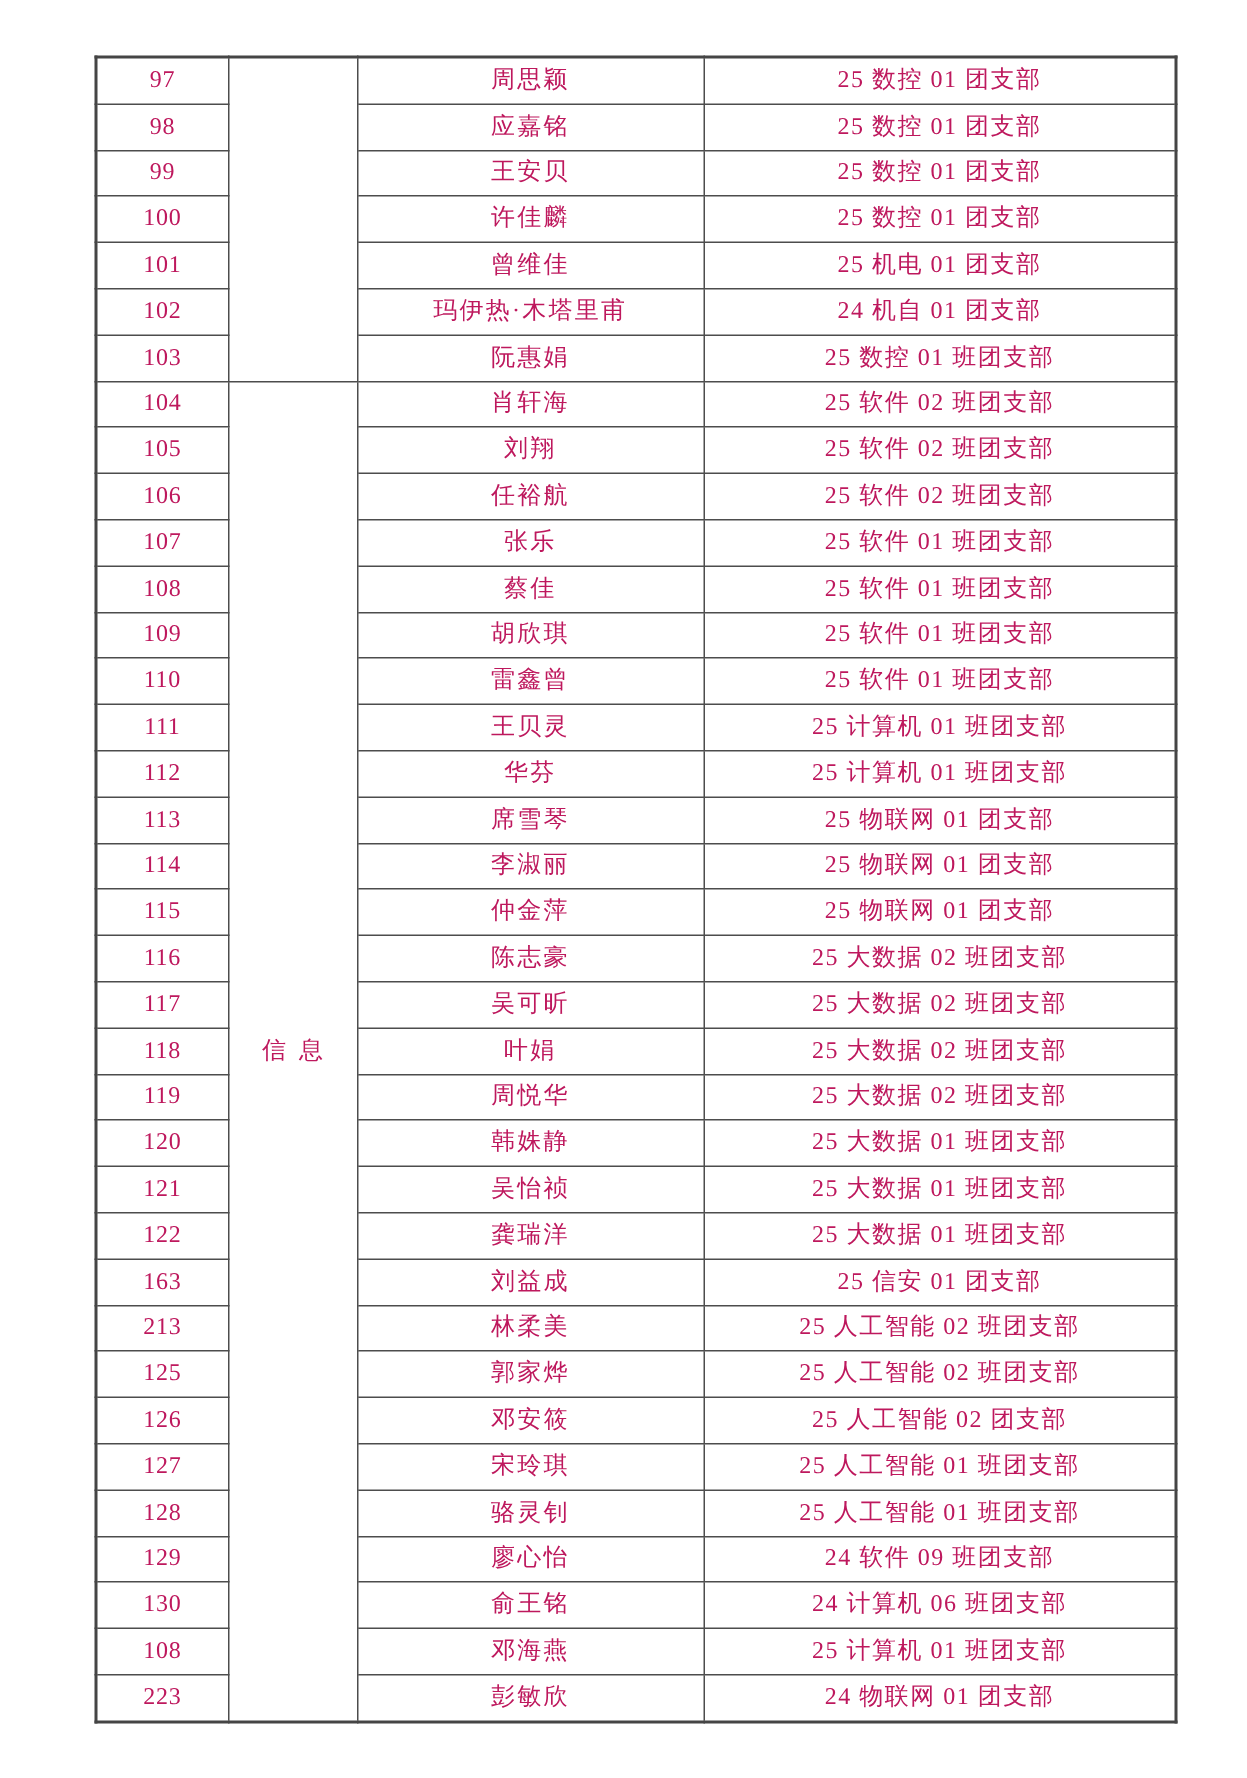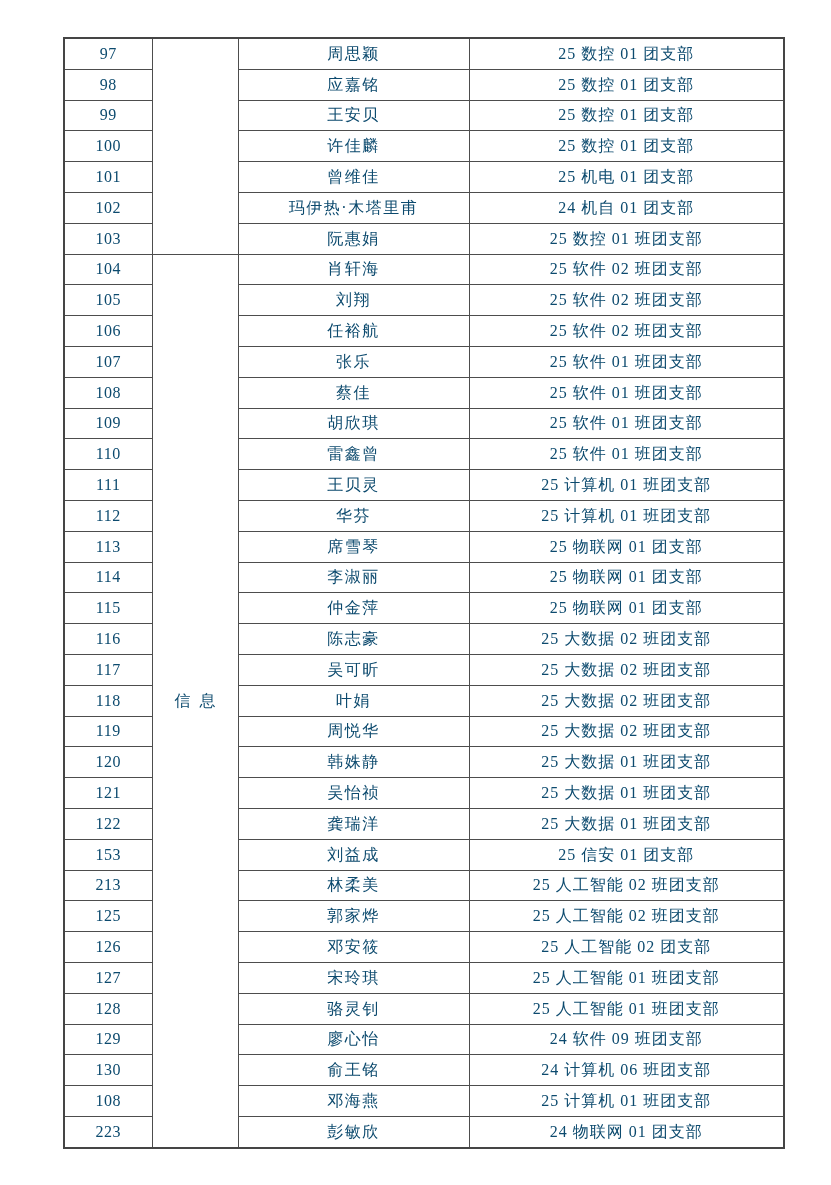--- a/index.html
+++ b/index.html
@@ -6,21 +6,21 @@
     margin: 0;
     padding: 0;
     background: #ffffff;
   }
   .page {
     position: relative;
     width: 831px;
     height: 1164px;
     background: #ffffff;
     font-family: "Liberation Serif", "DejaVu Serif", serif;
-    color: #0c4a6e;
+    color: #be185d;
     overflow: hidden;
   }
   table.roster {
     position: absolute;
     left: 63px;
     top: 37px;
     width: 720px;
     border-collapse: collapse;
     table-layout: fixed;
     border: 2px solid #454545;
@@ -190,21 +190,21 @@
           <td class="col-num">121</td>
           <td class="col-name">吴怡祯</td>
           <td class="col-branch">25 大数据 01 班团支部</td>
         </tr>
         <tr>
           <td class="col-num">122</td>
           <td class="col-name">龚瑞洋</td>
           <td class="col-branch">25 大数据 01 班团支部</td>
         </tr>
         <tr>
-          <td class="col-num">153</td>
+          <td class="col-num">163</td>
           <td class="col-name">刘益成</td>
           <td class="col-branch">25 信安 01 团支部</td>
         </tr>
         <tr>
           <td class="col-num">213</td>
           <td class="col-name">林柔美</td>
           <td class="col-branch">25 人工智能 02 班团支部</td>
         </tr>
         <tr>
           <td class="col-num">125</td>

